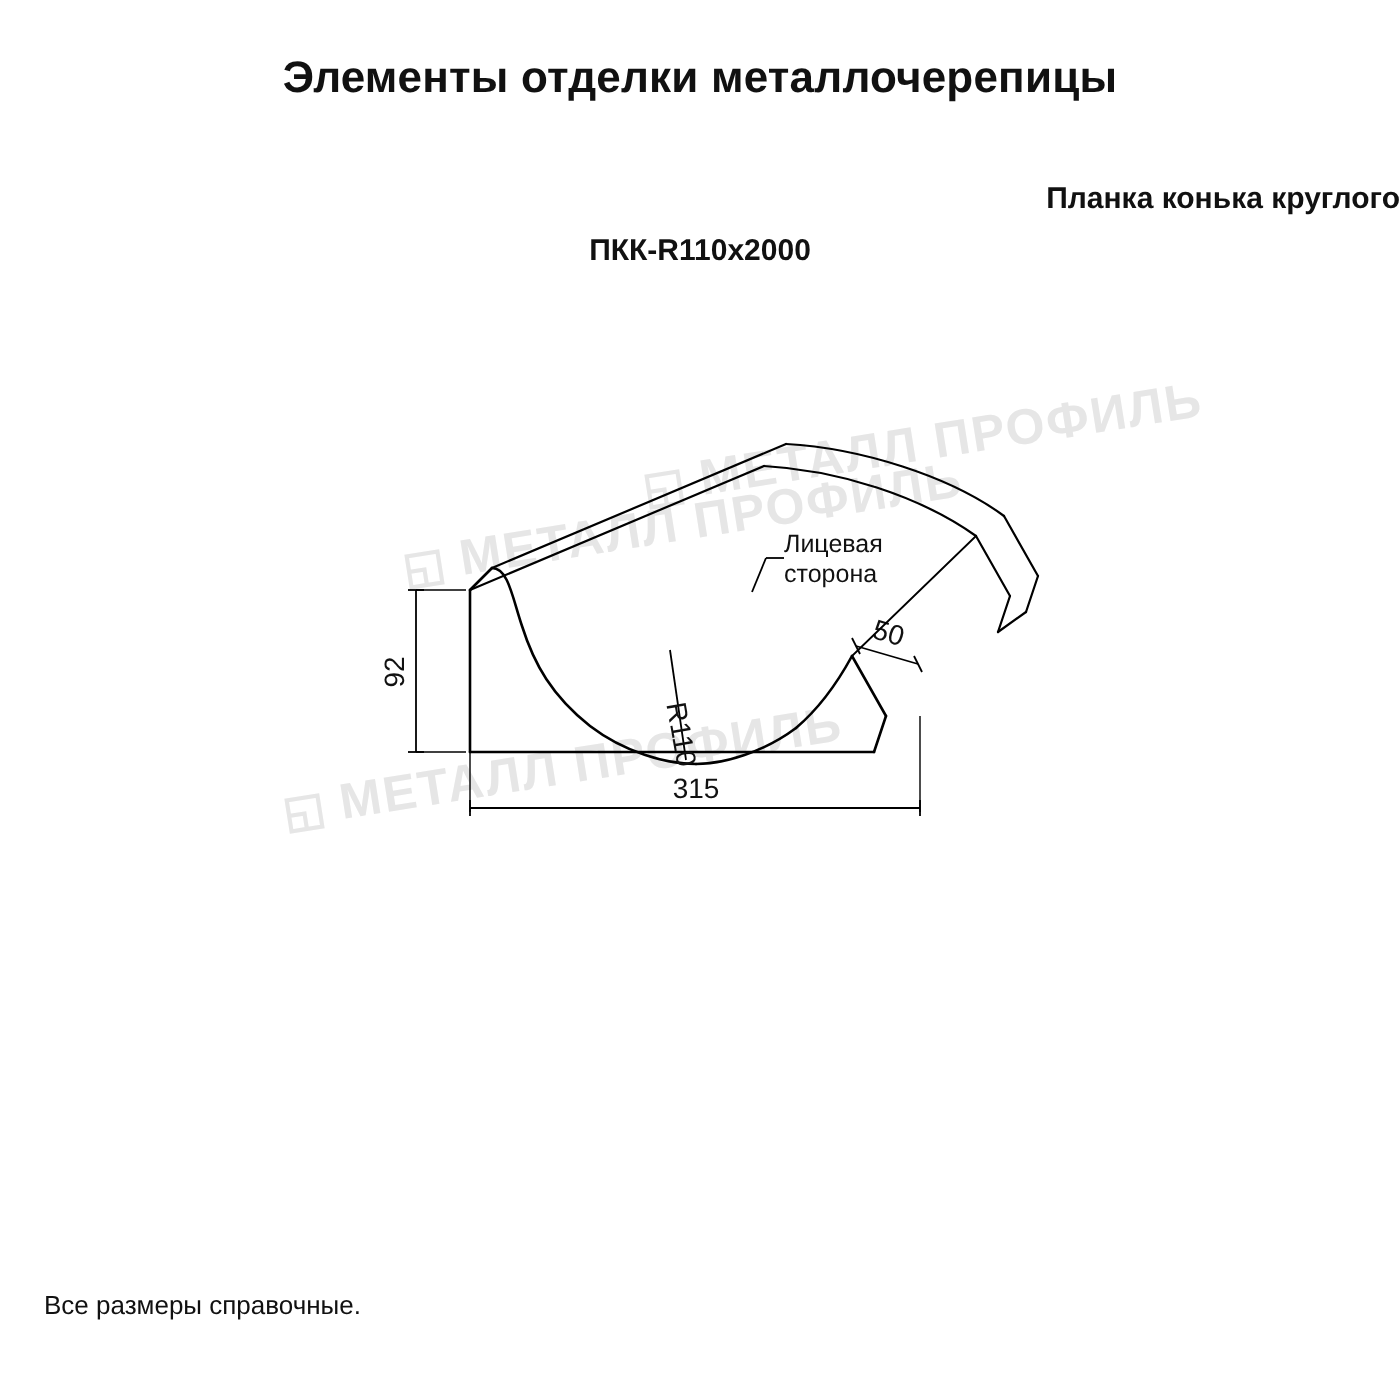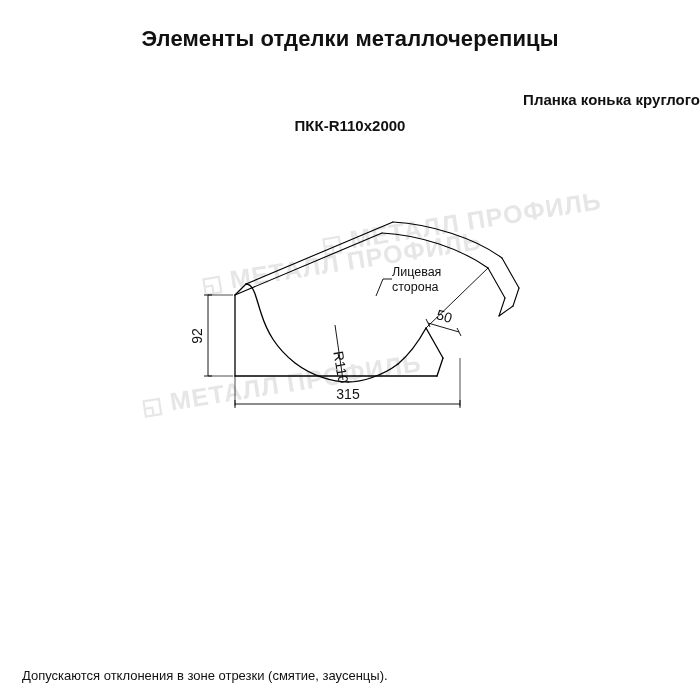--- a/index.html
+++ b/index.html
@@ -197,15 +197,15 @@
         <path d="M 389 108 L 383 126"></path>
         <path d="M 375 118 L 369 136"></path>
         <path d="M 383 126 L 369 136"></path>
         <path d="M 296 148 L 358 88" stroke-width="0.9"></path>
         <path d="M 268 184 L 300 150" stroke-width="0.0"></path>
       </g>
 
     </svg>
   </div>
 
-  <div class="footer-2">Допускаются отклонения в зоне отрезки (смятие, заусенцы).</div>
+  <div class="footer-1">Все размеры справочные.</div>
 
 </div>
 
 </body></html>

